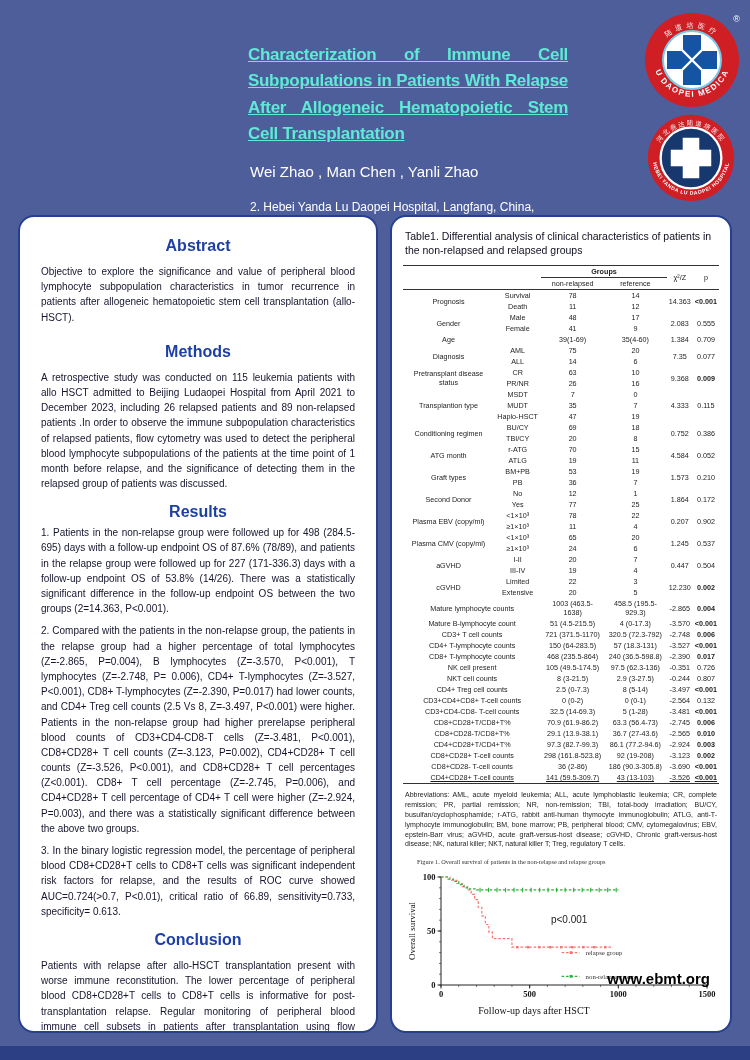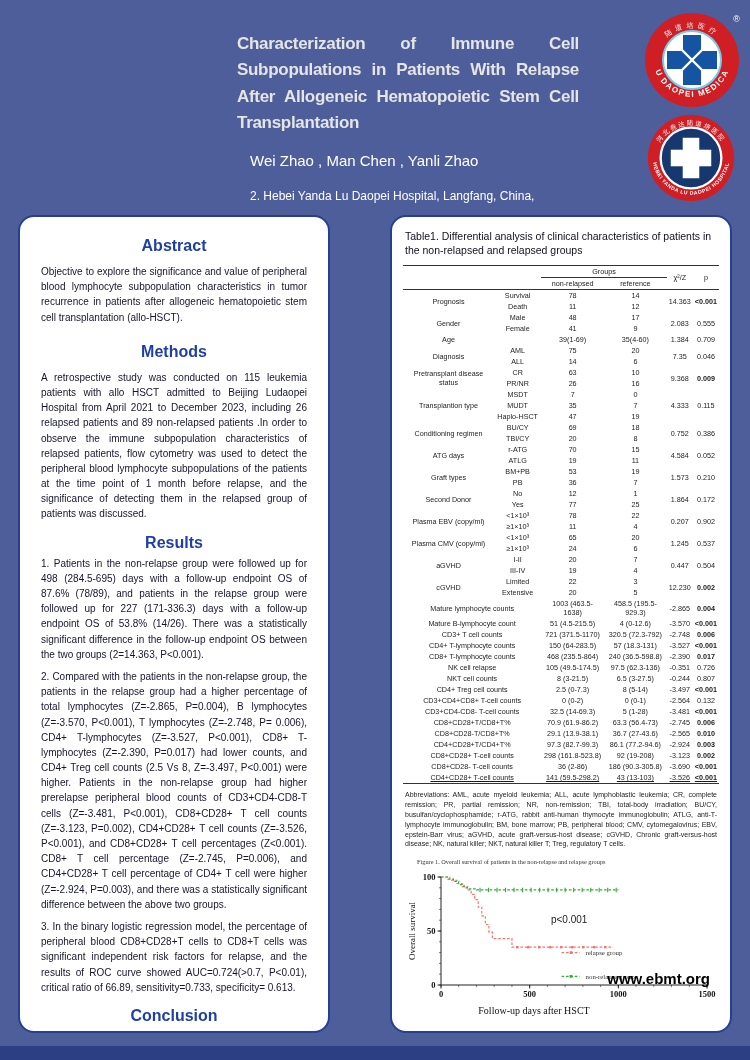--- a/index.html
+++ b/index.html
@@ -7,50 +7,50 @@
     width:750px;height:1060px;position:relative;overflow:hidden;
     background:#4e5e9a;
     font-family:"Liberation Sans","DejaVu Sans",sans-serif;
   }
   .poster{position:absolute;inset:0;}
   
   .hdr{position:absolute;left:0;top:0;width:750px;height:215px;}
   .ebmt-logo{position:absolute;left:18px;top:22px;width:210px;height:125px;}
   .head-text{position:absolute;left:232px;top:26px;width:352px;color:#fff;}
   .title{
-    margin:5px;font-size:17px;font-weight:bold;line-height:1.55;
-    text-align:justify;letter-spacing:-0.3px;color:#e5e5e5;
+    margin:16px;font-size:17px;font-weight:bold;line-height:1.55;
+    text-align:justify;letter-spacing:-0.3px;color:#5eead4;text-decoration:underline;
   }
   .authors{margin-top:16px;padding-left:18px;font-size:15px;color:#fff;}
   .affils{margin-top:16px;padding-left:18px;font-size:12px;line-height:1.85;color:#fff;}
   .logo-wrap{position:absolute;}
   .logo1{right:8px;top:10px;width:100px;height:100px;}
   .logo2{right:13px;top:112px;width:92px;height:92px;}
   .reg-mark{position:absolute;right:2px;top:4px;color:#fff;font-size:9px;}
   
   .panel{
     position:absolute;background:#fff;border:2px solid #26408f;border-radius:16px;
     box-sizing:border-box;overflow:hidden;
   }
-  .panel.left{left:18px;top:215px;width:312px;height:818px;padding:12px 21px 10px;}
+  .panel.left{left:18px;top:215px;width:360px;height:818px;padding:12px 21px 10px;}
   .panel.right{left:390px;top:215px;width:342px;height:818px;padding:10px 11px 8px;}
   .sec-h{
     color:#1e3fa6;text-align:center;font-weight:bold;font-size:16px;
     margin:8px 0 9px;
   }
   .body-p{
     font-size:10px;line-height:1.52;text-align:justify;color:#15152e;
     margin:0 0 7px;
   }
   
   .tbl-title{font-size:10.5px;line-height:1.35;color:#101020;margin:2px 2px 8px;}
   table.clin{width:100%;border-collapse:collapse;font-size:7.2px;color:#1c1c1c;}
   table.clin th,table.clin td{padding:1px 2px;text-align:center;font-weight:normal;vertical-align:middle;}
   table.clin tr.hrow1 th{border-top:1.4px solid #333;}
-  table.clin th.groups{border-bottom:0.8px solid #333;}
+  table.clin th.groups{border-bottom:0.8px solid #333;font-weight:bold;}
   table.clin th.underline{border-bottom:0.8px solid #333;}
   table.clin tr.lastrow td{border-bottom:1.4px solid #333;text-decoration:underline;}
   table.clin td.sig{font-weight:bold;}
   
   .abbrev{font-size:7px;line-height:1.4;text-align:justify;color:#222;margin:6px 2px 0;}
   .fig-cap{font-family:"Liberation Serif","DejaVu Serif",serif;font-size:6.3px;color:#333;margin:9px 0 0 14px;}
   .chart-box{margin:2px 0 0 2px;}
   .website{position:absolute;right:20px;bottom:44px;font-weight:bold;font-size:15px;color:#000;}
   
   .bottom-strip{position:absolute;left:0;bottom:0;width:750px;height:14px;background:#2c3f85;}
@@ -180,21 +180,21 @@
             <td style="width:20%">35(4-60)</td>
             <td rowspan="1" style="width:8%">1.384</td>
             <td rowspan="1" style="width:8%" class="">0.709</td>
           </tr>
           <tr>
             <td rowspan="2" style="width:29%">Diagnosis</td>
             <td style="width:15%">AML</td>
             <td style="width:20%">75</td>
             <td style="width:20%">20</td>
             <td rowspan="2" style="width:8%">7.35</td>
-            <td rowspan="2" style="width:8%" class="">0.046</td>
+            <td rowspan="2" style="width:8%" class="">0.077</td>
           </tr>
           <tr>
             <td style="width:15%">ALL</td>
             <td style="width:20%">14</td>
             <td style="width:20%">6</td>
           </tr>
           <tr>
             <td rowspan="2" style="width:29%">Pretransplant disease status</td>
             <td style="width:15%">CR</td>
             <td style="width:20%">63</td>
@@ -232,21 +232,21 @@
             <td style="width:20%">18</td>
             <td rowspan="2" style="width:8%">0.752</td>
             <td rowspan="2" style="width:8%" class="">0.386</td>
           </tr>
           <tr>
             <td style="width:15%">TBI/CY</td>
             <td style="width:20%">20</td>
             <td style="width:20%">8</td>
           </tr>
           <tr>
-            <td rowspan="2" style="width:29%">ATG days</td>
+            <td rowspan="2" style="width:29%">ATG month</td>
             <td style="width:15%">r-ATG</td>
             <td style="width:20%">70</td>
             <td style="width:20%">15</td>
             <td rowspan="2" style="width:8%">4.584</td>
             <td rowspan="2" style="width:8%" class="">0.052</td>
           </tr>
           <tr>
             <td style="width:15%">ATLG</td>
             <td style="width:20%">19</td>
             <td style="width:20%">11</td>
@@ -332,21 +332,21 @@
           <tr class="">
             <td colspan="2">Mature lymphocyte counts</td>
             <td>1003 (463.5-1638)</td>
             <td>458.5 (195.5-929.3)</td>
             <td>-2.865</td>
             <td class="sig">0.004</td>
           </tr>
           <tr class="">
             <td colspan="2">Mature B-lymphocyte count</td>
             <td>51 (4.5-215.5)</td>
-            <td>4 (0-12.6)</td>
+            <td>4 (0-17.3)</td>
             <td>-3.570</td>
             <td class="sig">&lt;0.001</td>
           </tr>
           <tr class="">
             <td colspan="2">CD3+ T cell counts</td>
             <td>721 (371.5-1170)</td>
             <td>320.5 (72.3-792)</td>
             <td>-2.748</td>
             <td class="sig">0.006</td>
           </tr>
@@ -358,30 +358,30 @@
             <td class="sig">&lt;0.001</td>
           </tr>
           <tr class="">
             <td colspan="2">CD8+ T-lymphocyte counts</td>
             <td>468 (235.5-864)</td>
             <td>240 (36.5-598.8)</td>
             <td>-2.390</td>
             <td class="sig">0.017</td>
           </tr>
           <tr class="">
-            <td colspan="2">NK cell relapse</td>
+            <td colspan="2">NK cell present</td>
             <td>105 (49.5-174.5)</td>
             <td>97.5 (62.3-136)</td>
             <td>-0.351</td>
             <td class="">0.726</td>
           </tr>
           <tr class="">
             <td colspan="2">NKT cell counts</td>
             <td>8 (3-21.5)</td>
-            <td>6.5 (3-27.5)</td>
+            <td>2.9 (3-27.5)</td>
             <td>-0.244</td>
             <td class="">0.807</td>
           </tr>
           <tr class="">
             <td colspan="2">CD4+ Treg cell counts</td>
             <td>2.5 (0-7.3)</td>
             <td>8 (5-14)</td>
             <td>-3.497</td>
             <td class="sig">&lt;0.001</td>
           </tr>
@@ -429,21 +429,21 @@
           </tr>
           <tr class="">
             <td colspan="2">CD8+CD28- T-cell counts</td>
             <td>36 (2-86)</td>
             <td>186 (90.3-305.8)</td>
             <td>-3.690</td>
             <td class="sig">&lt;0.001</td>
           </tr>
           <tr class=" lastrow">
             <td colspan="2">CD4+CD28+ T-cell counts</td>
-            <td>141 (59.5-298.2)</td>
+            <td>141 (59.5-309.7)</td>
             <td>43 (13-103)</td>
             <td>-3.526</td>
             <td class="sig">&lt;0.001</td>
           </tr>
         </tbody>
       </table>
     <p class="abbrev">Abbreviations: AML, acute myeloid leukemia; ALL, acute lymphoblastic leukemia; CR, complete remission; PR, partial remission; NR, non-remission; TBI, total-body irradiation; BU/CY, busulfan/cyclophosphamide; r-ATG, rabbit anti-human thymocyte immunoglobulin; ATLG, anti-T-lymphocyte immunoglobulin; BM, bone marrow; PB, peripheral blood; CMV, cytomegalovirus; EBV, epstein-Barr virus; aGVHD, acute graft-versus-host disease; cGVHD, Chronic graft-versus-host disease; NK, natural killer; NKT, natural killer T; Treg, regulatory T cells.</p>
     <div class="fig-cap">Figure 1. Overall survival of patients in the non-relapse and relapse groups</div>
     <div class="chart-box" id="chart"><svg width="312" height="150">
           <line x1="36" y1="118" x2="302" y2="118" stroke="#222" stroke-width="1"></line>

